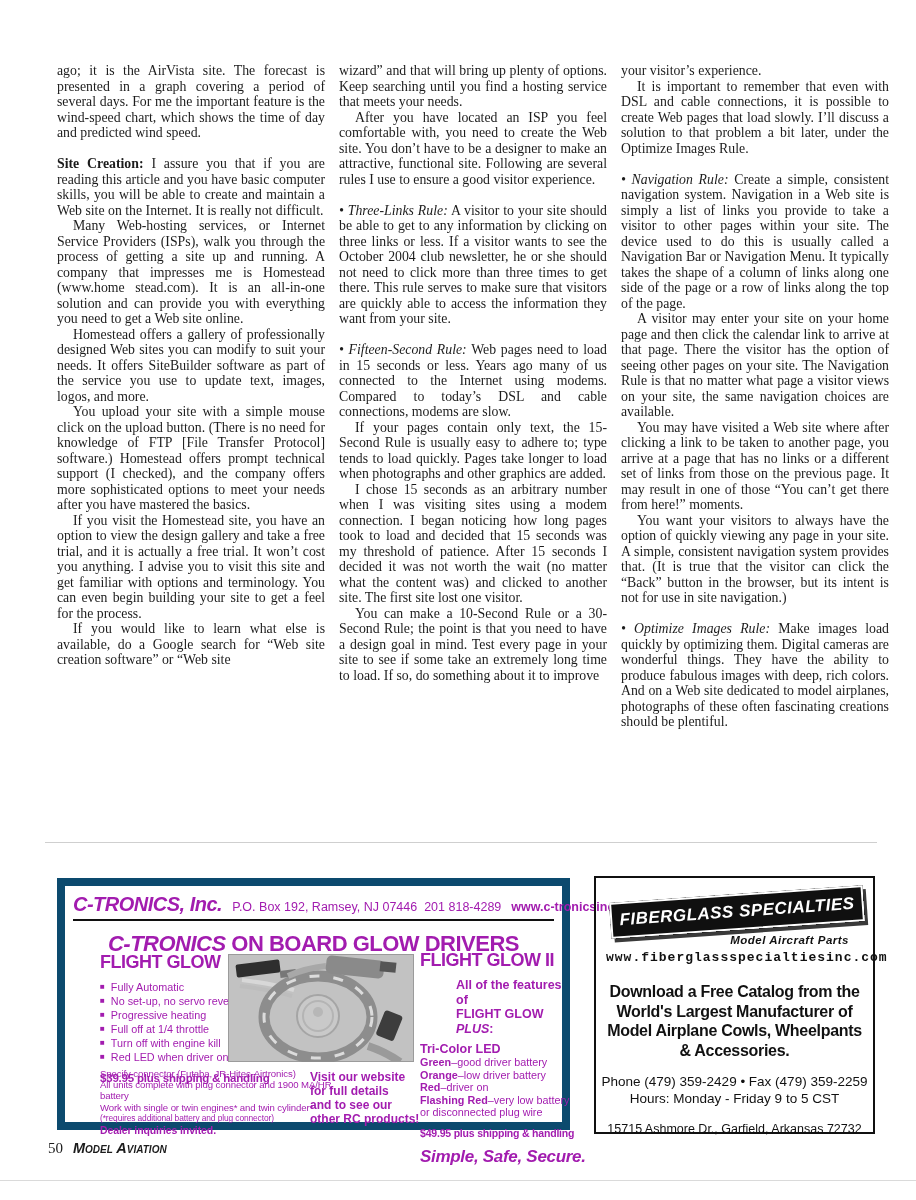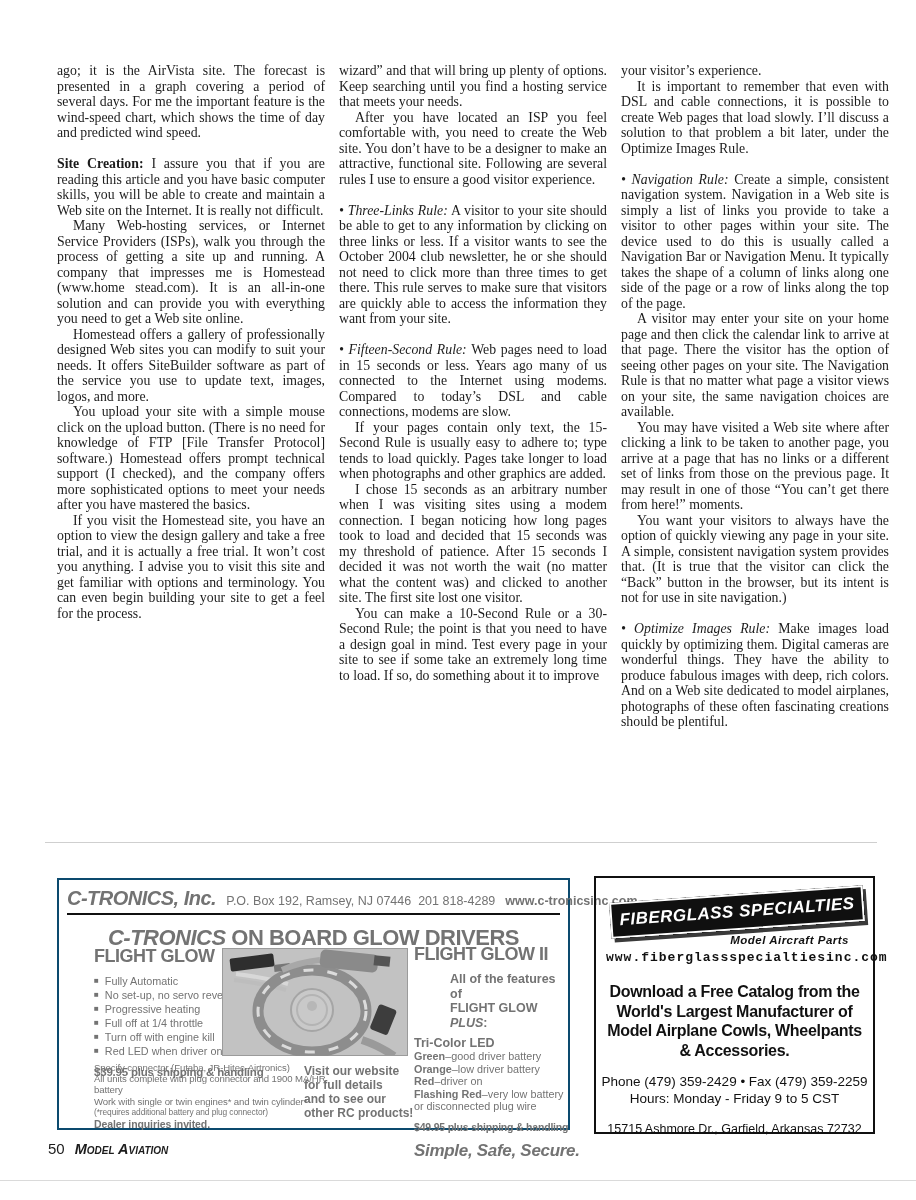--- a/index.html
+++ b/index.html
@@ -25,22 +25,22 @@
   .col p.indent{text-indent:16px;}
   .col p.space{margin-top:15.5px;}
   .lead-bold{font-weight:bold;}
   .lead-italic{font-style:italic;}
   .hairline{
     position:absolute;background:#cfcfcf;height:1px;
   }
   
   .ad-ct{
     position:absolute;left:57px;top:878px;width:513px;height:252px;
-    border:2px solid #0c4a6e;box-sizing:border-box;
-    font-family:"Liberation Sans", sans-serif;color:#737373;
+    border:8px solid #0c4a6e;box-sizing:border-box;
+    font-family:"Liberation Sans", sans-serif;color:#a21caf;
   }
   .ct-header{
     display:flex;align-items:baseline;gap:10px;
     margin:7px 8px 0 8px;padding-bottom:3px;
     border-bottom:2px solid #101010;white-space:nowrap;
   }
   .ct-brand{font-size:20px;font-weight:bold;font-style:italic;letter-spacing:-0.5px;}
   .ct-contact{font-size:12.5px;}
   .ct-site{font-size:12.5px;font-weight:bold;}
   .ct-headline{
@@ -95,37 +95,38 @@
   }
   .fg-phone{margin-top:14px;font-size:13.5px;}
   .fg-hours{margin-top:2px;font-size:13.5px;}
   .fg-addr{margin-top:16px;font-size:12.5px;}
   
   .footer{
     position:absolute;left:48px;top:1140px;
     display:flex;align-items:baseline;gap:10px;
     font-family:"Liberation Sans", sans-serif;
   }
-  .footer .pnum{font-size:15px;}
+  .footer .pnum{font-size:15px;font-family:Liberation Serif, serif;}
   .footer .mag{
     font-size:14.5px;font-weight:bold;font-style:italic;
     font-variant:small-caps;letter-spacing:0px;
   }
 </style>
 </head>
 <body>
 
 <div class="article">
   <div class="col">
       <p>ago; it is the AirVista site. The forecast is presented in a graph covering a period of several days. For me the important feature is the wind-speed chart, which shows the time of day and predicted wind speed.</p>
       <p class="space"><span class="lead-bold">Site Creation:</span> I assure you that if you are reading this article and you have basic computer skills, you will be able to create and maintain a Web site on the Internet. It is really not difficult.</p>
       <p class="indent">Many Web-hosting services, or Internet Service Providers (ISPs), walk you through the process of getting a site up and running. A company that impresses me is Homestead (www.home stead.com). It is an all-in-one solution and can provide you with everything you need to get a Web site online.</p>
       <p class="indent">Homestead offers a gallery of professionally designed Web sites you can modify to suit your needs. It offers SiteBuilder software as part of the service you use to update text, images, logos, and more.</p>
       <p class="indent">You upload your site with a simple mouse click on the upload button. (There is no need for knowledge of FTP [File Transfer Protocol] software.) Homestead offers prompt technical support (I checked), and the company offers more sophisticated options to meet your needs after you have mastered the basics.</p>
       <p class="indent">If you visit the Homestead site, you have an option to view the design gallery and take a free trial, and it is actually a free trial. It won’t cost you anything. I advise you to visit this site and get familiar with options and terminology. You can even begin building your site to get a feel for the process.</p>
+      <p class="indent">If you would like to learn what else is available, do a Google search for “Web site creation software” or “Web site</p>
     </div>
   <div class="col">
       <p>wizard” and that will bring up plenty of options. Keep searching until you find a hosting service that meets your needs.</p>
       <p class="indent">After you have located an ISP you feel comfortable with, you need to create the Web site. You don’t have to be a designer to make an attractive, functional site. Following are several rules I use to ensure a good visitor experience.</p>
       <p class="space"><span class="lead-italic">• Three-Links Rule:</span> A visitor to your site should be able to get to any information by clicking on three links or less. If a visitor wants to see the October 2004 club newsletter, he or she should not need to click more than three times to get there. This rule serves to make sure that visitors are quickly able to access the information they want from your site.</p>
       <p class="space"><span class="lead-italic">• Fifteen-Second Rule:</span> Web pages need to load in 15 seconds or less. Years ago many of us connected to the Internet using modems. Compared to today’s DSL and cable connections, modems are slow.</p>
       <p class="indent">If your pages contain only text, the 15-Second Rule is usually easy to adhere to; type tends to load quickly. Pages take longer to load when photographs and other graphics are added.</p>
       <p class="indent">I chose 15 seconds as an arbitrary number when I was visiting sites using a modem connection. I began noticing how long pages took to load and decided that 15 seconds was my threshold of patience. After 15 seconds I decided it was not worth the wait (no matter what the content was) and clicked to another site. The first site lost one visitor.</p>
       <p class="indent">You can make a 10-Second Rule or a 30-Second Rule; the point is that you need to have a design goal in mind. Test every page in your site to see if some take an extremely long time to load. If so, do something about it to improve</p>
     </div>

